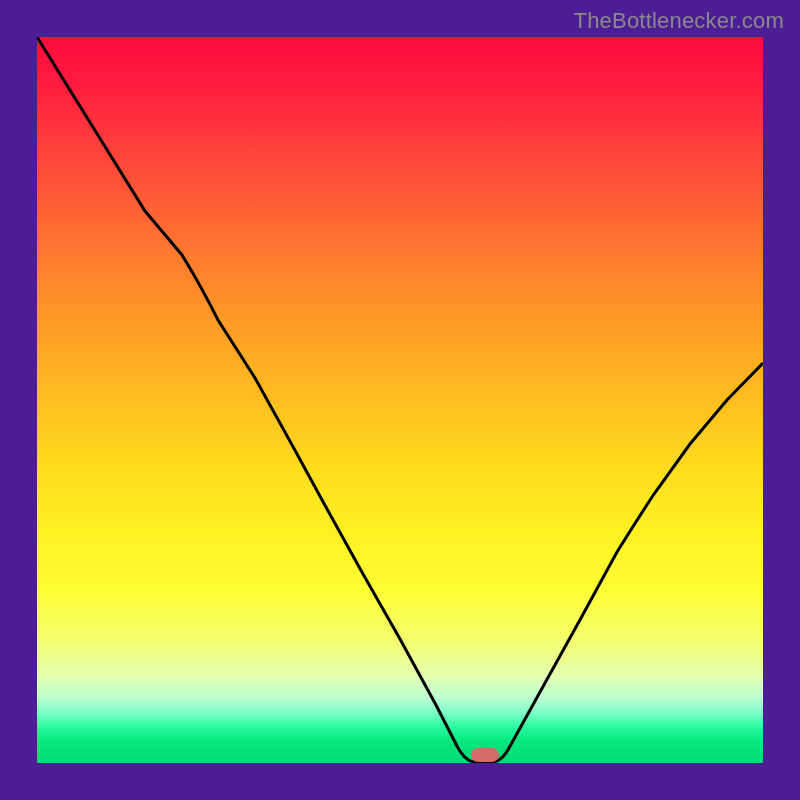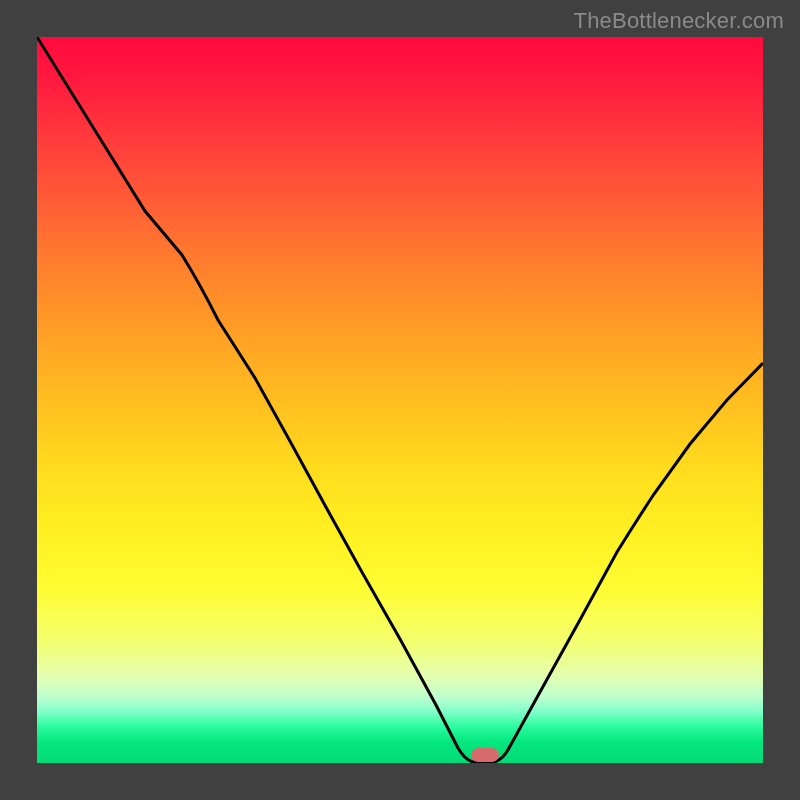--- a/index.html
+++ b/index.html
@@ -8,21 +8,21 @@
   width: 800px;
   height: 800px;
   overflow: hidden;
   background: #000;
   font-family: Arial, Helvetica, sans-serif;
 }
 .chart-container {
   position: relative;
   width: 800px;
   height: 800px;
-  background: #404040;
+  background: #4c1d95;
 }
 .plot-area {
   position: absolute;
   left: 37px;
   top: 37px;
   width: 726px;
   height: 726px;
   overflow: hidden;
 }
 .gradient-bg {

